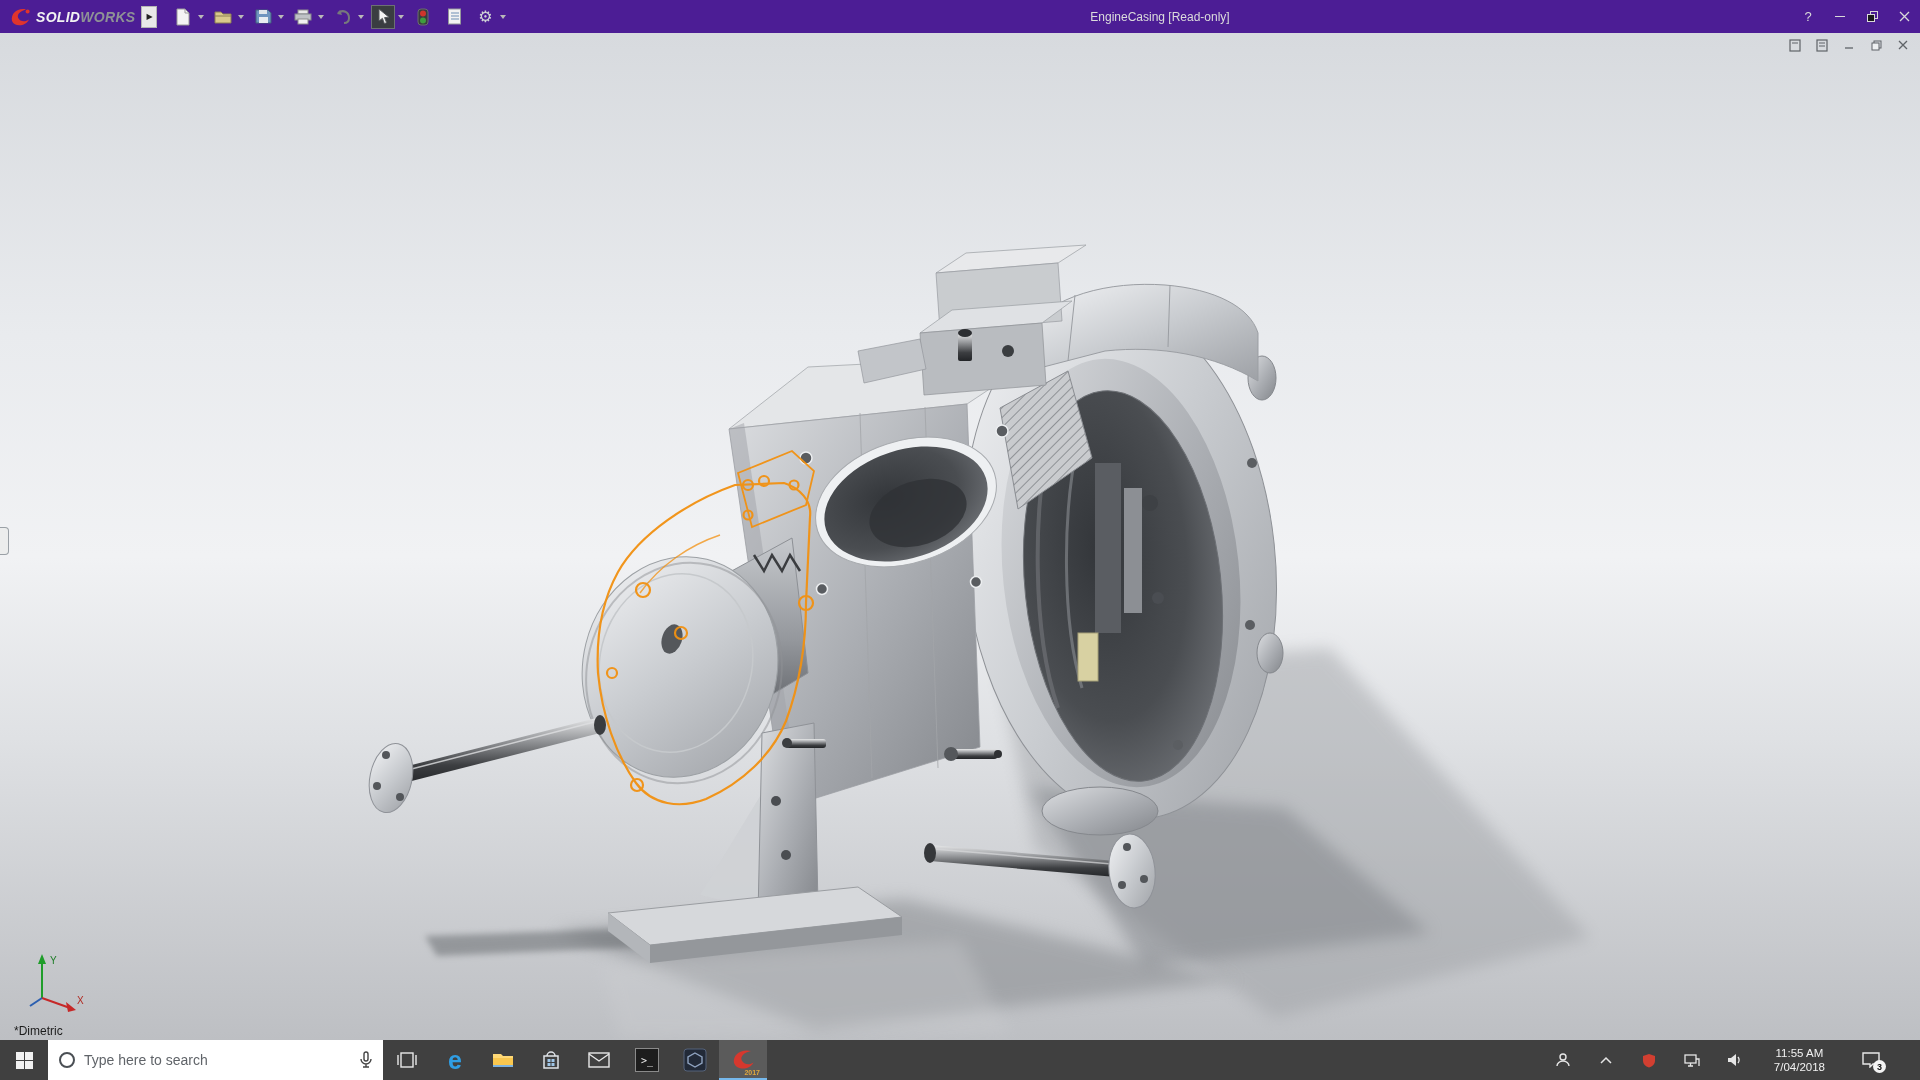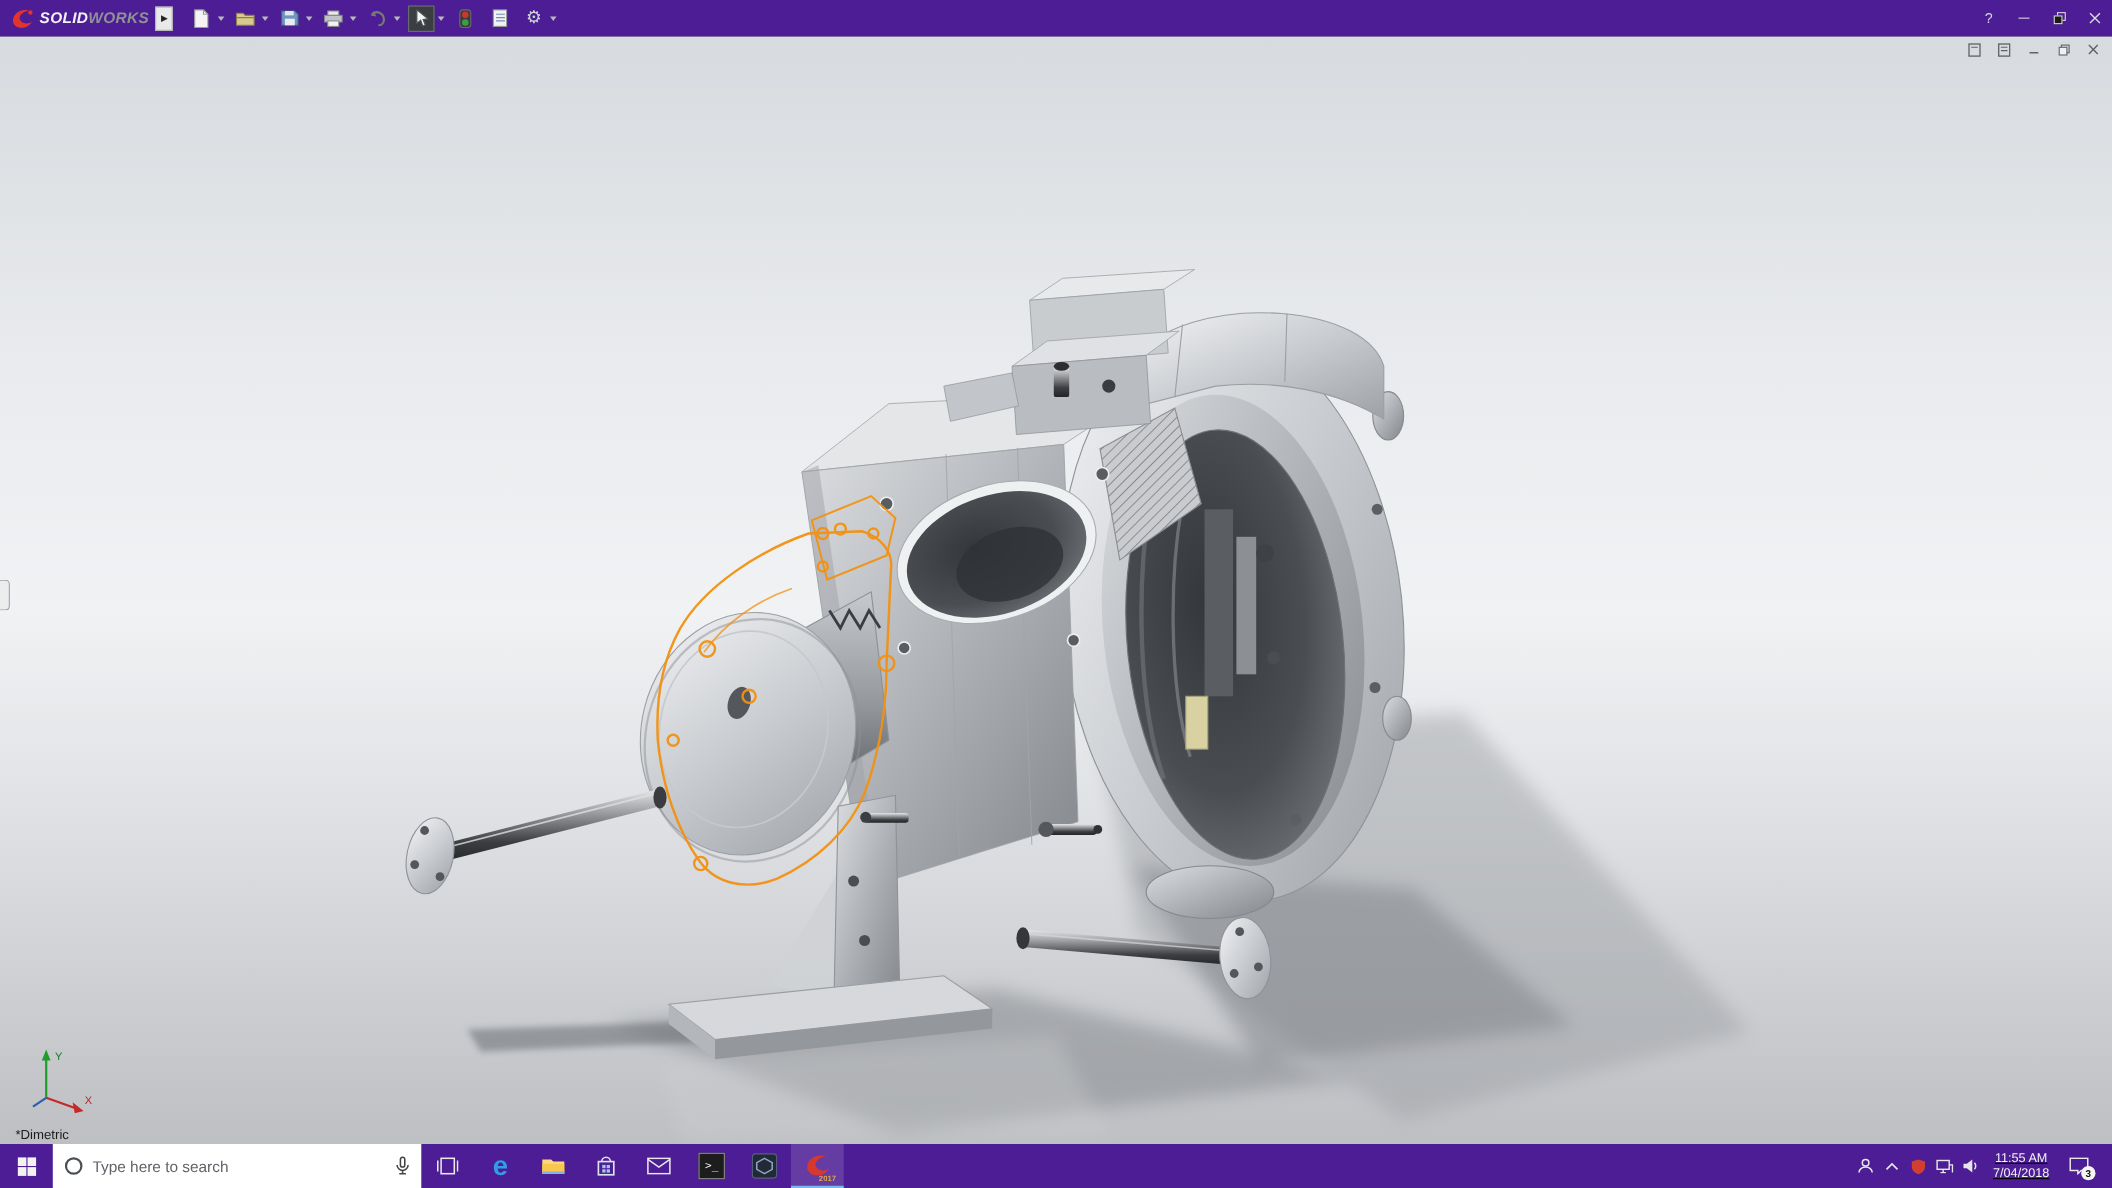--- a/index.html
+++ b/index.html
@@ -34,30 +34,30 @@
     background:linear-gradient(180deg,#d7dade 0%, #e9ebee 30%, #f1f2f4 52%, #dfe1e4 70%, #bdbfc3 100%); overflow:hidden; }
   .model { position:absolute; inset:0; width:1920px; height:1007px; }
   .doc-controls { position:absolute; top:4px; right:8px; display:flex; gap:9px; align-items:center; }
   .doc-btn { width:18px; height:16px; display:flex; align-items:center; justify-content:center; }
   .left-tab { position:absolute; left:0; top:494px; width:9px; height:28px; background:#eceded;
     border:1px solid #9aa0a6; border-left:none; border-radius:0 4px 4px 0; }
   .triad { position:absolute; left:16px; bottom:26px; }
   .view-label { position:absolute; left:14px; bottom:2px; font-size:12px; color:#1c1c1c; }
 
   
-  .taskbar { position:fixed; left:0; bottom:0; width:1920px; height:40px; background:#4c1d95;
+  .taskbar { position:fixed; left:0; bottom:0; width:1920px; height:40px; background:#404040;
     display:flex; align-items:stretch; z-index:40; }
   .start-btn { width:48px; display:flex; align-items:center; justify-content:center; }
   .search-box { width:335px; background:#ffffff; display:flex; align-items:center; gap:8px; padding:0 10px; }
   .search-box input { flex:1; border:none; outline:none; font-size:14px; color:#444; background:transparent; }
   .search-box input::placeholder { color:#606469; }
   .tb-app { width:48px; display:flex; align-items:center; justify-content:center; position:relative; }
   .tb-app.active-app { background:rgba(255,255,255,.14); box-shadow:inset 0 -2px 0 #76b9ed; }
   .sw-year { position:absolute; bottom:4px; right:7px; font-size:7px; font-weight:bold; color:#dfa83e; }
-  .tray { margin-left:auto; display:flex; align-items:center; gap:4px; padding-right:2px;text-decoration:underline; }
+  .tray { margin-left:auto; display:flex; align-items:center; gap:23px; padding-right:2px; }
   .tray-btn { display:flex; align-items:center; justify-content:center; width:20px; height:40px; }
   .clock { text-align:center; color:#f1f1f1; font-size:11.5px; line-height:14px; padding:0 6px; }
   .action-center { position:relative; width:34px; height:40px; display:flex; align-items:center; justify-content:center; }
   .ac-badge { position:absolute; right:2px; bottom:7px; min-width:13px; height:13px; border-radius:50%;
     background:#f4f4f4; color:#111; font-size:9px; font-weight:bold; display:flex; align-items:center; justify-content:center; }
   .show-desktop { width:7px; border-left:1px solid #3b3c3e; }
 </style>
 </head>
 <body>
 
@@ -147,20 +147,21 @@
       </button>
     </div>
     <div class="tb-group">
       <button class="tb-btn">
         <span style="font-size:16px;color:#cfd2d6;line-height:1">⚙</span>
       </button>
       <div class="dd-arrow"></div>
     </div>
   </div>
 
+  <div class="doc-title">EngineCasing [Read-only]</div>
 
   <div class="win-controls">
     <button class="win-btn">
       <span>?</span>
     </button>
     <button class="win-btn">
       <span class="min-glyph"></span>
     </button>
     <button class="win-btn">
       <span class="restore-glyph">

